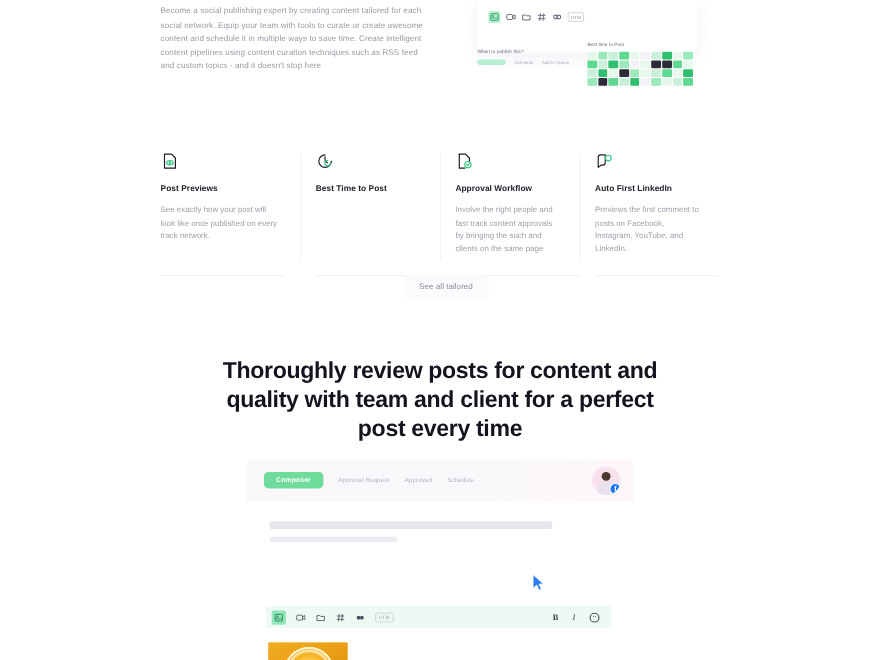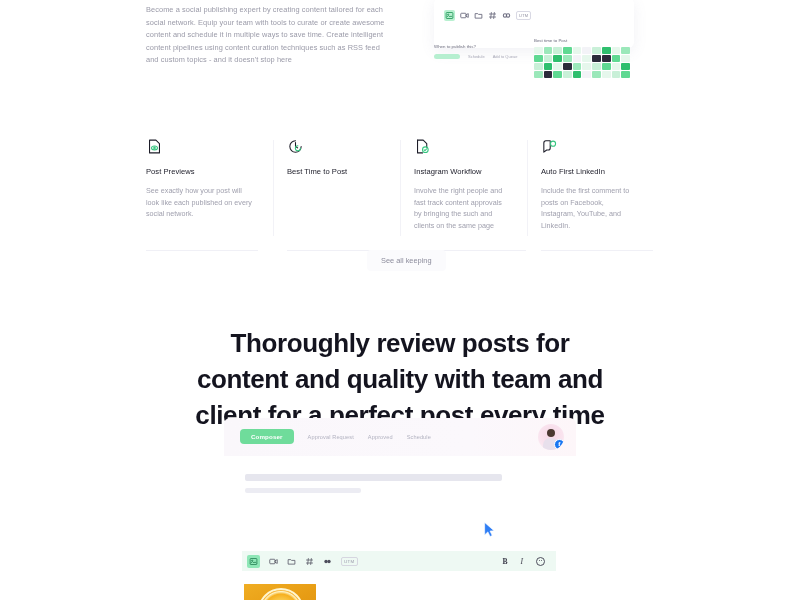--- a/index.html
+++ b/index.html
@@ -113,21 +113,21 @@
   .feature::after {
     content: "";
     position: absolute; left: 0; bottom: -8px;
     width: 112px; height: 1px;
     background: #f0f0f6;
   }
   .feature + .feature::after { left: 14px; }
   .f-icon { width: 17px; height: 17px; margin-bottom: 12px; color: #1c1c28; }
   .f-icon svg { width: 100%; height: 100%; display: block; }
   .f-title {
-    font-size: 7.6px; font-weight: normal;
+    font-size: 7.6px; font-weight: bold;
     color: #22222e; margin-bottom: 9px;
     letter-spacing: .005em;
   }
   .f-desc {
     font-size: 7.2px; line-height: 11.6px;
     color: #a0a0ae;
   }
 
   
   .see-all {
@@ -144,22 +144,22 @@
   }
 
   
   .mid {
     position: absolute;
     left: 0; top: 325px;
     width: 800px;
     text-align: center;
   }
   .mid h2 {
-    font-size: 26px;
-    line-height: 36px;
+    font-size: 21px;
+    line-height: 26px;
     font-weight: bold;
     color: #14141f;
     letter-spacing: -0.015em;
     max-width: 420px;
     margin: 0 auto;
     text-align: center;
   }
   .mid p {
     margin: 14px auto 0;
     max-width: 272px;
@@ -415,21 +415,21 @@
 
     <div class="feature">
       <div class="f-icon">
         <svg viewBox="0 0 24 24" fill="none" stroke="currentColor" stroke-width="1.5" stroke-linecap="round" stroke-linejoin="round">
           <path d="M5 3h9l5 5v13H5z"></path>
           <ellipse cx="12" cy="14" rx="4.2" ry="2.8" stroke="#35c57f"></ellipse>
           <circle cx="12" cy="14" r="1.1" stroke="#35c57f"></circle>
         </svg>
       </div>
       <div class="f-title">Post Previews</div>
-      <div class="f-desc">See exactly how your post will look like each published on every social network.</div>
+      <div class="f-desc">See exactly how your post will look like once published on every track network.</div>
     </div>
 
     <div class="feature">
       <div class="f-icon">
         <svg viewBox="0 0 24 24" fill="none" stroke="currentColor" stroke-width="1.5" stroke-linecap="round" stroke-linejoin="round">
           <path d="M20 12a8 8 0 1 1-8-8"></path>
           <path d="M12 6.5V12l3 2"></path>
           <path d="M19 14.5a3.6 3.6 0 1 1-3.6-3.6" stroke="#35c57f"></path>
         </svg>
       </div>
@@ -438,38 +438,38 @@
 
     <div class="feature">
       <div class="f-icon">
         <svg viewBox="0 0 24 24" fill="none" stroke="currentColor" stroke-width="1.5" stroke-linecap="round" stroke-linejoin="round">
           <path d="M5 3h8l5 5v5"></path>
           <path d="M5 3v18h7"></path>
           <circle cx="16" cy="16.5" r="4" stroke="#35c57f"></circle>
           <path d="M14.3 16.6l1.2 1.2 2.3-2.4" stroke="#35c57f"></path>
         </svg>
       </div>
-      <div class="f-title">Instagram Workflow</div>
+      <div class="f-title">Approval Workflow</div>
       <div class="f-desc">Involve the right people and fast track content approvals by bringing the such and clients on the same page</div>
     </div>
 
     <div class="feature">
       <div class="f-icon">
         <svg viewBox="0 0 24 24" fill="none" stroke="currentColor" stroke-width="1.5" stroke-linecap="round" stroke-linejoin="round">
           <path d="M4 7a3 3 0 0 1 3-3h6v10a3 3 0 0 1-3 3H8l-4 3z"></path>
           <circle cx="17" cy="8" r="3.6" stroke="#35c57f"></circle>
         </svg>
       </div>
       <div class="f-title">Auto First LinkedIn</div>
-      <div class="f-desc">Include the first comment to posts on Facebook, Instagram, YouTube, and LinkedIn.</div>
+      <div class="f-desc">Previews the first comment to posts on Facebook, Instagram, YouTube, and LinkedIn.</div>
     </div>
 
   </div>
 
-  <button class="see-all">See all keeping</button>
+  <button class="see-all">See all tailored</button>
 
   <div class="mid">
     <h2>Thoroughly review posts for content and quality with team and client for a perfect post every time</h2>
     <p>Add multiple reviewers to get feedback and approvals on social content. Instantly comments on approval requests while keeping a track of changelog</p>
   </div>
 
   <div class="mock-bottom">
 
     <div class="mb-topbar">
       <div class="mb-tabs">

